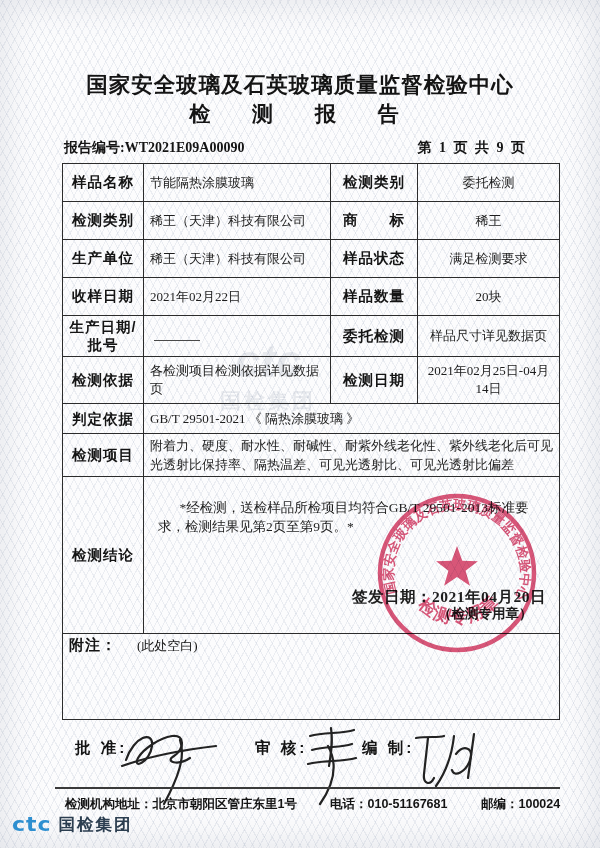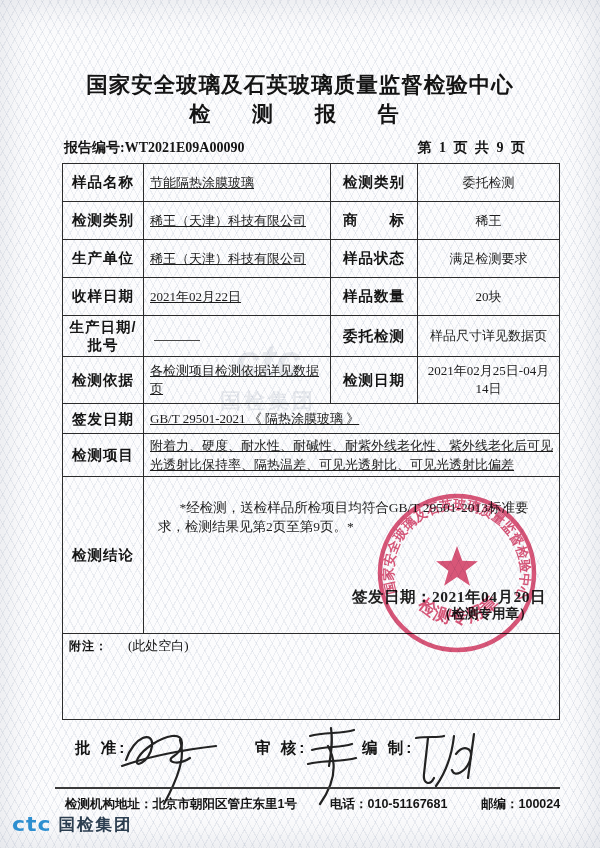--- a/index.html
+++ b/index.html
@@ -20,29 +20,29 @@
   .repline{position:absolute;top:139px;left:64px;right:55px;height:20px;}
   .rep-no{position:absolute;left:0;top:0;font-size:14px;font-weight:bold;
     font-family:"Liberation Serif","DejaVu Serif",serif;}
   .page-info{position:absolute;right:18px;top:0;font-size:14px;font-weight:bold;letter-spacing:2px;
     font-family:"Liberation Serif","DejaVu Serif",serif;}
   table.main{position:absolute;top:163px;left:62px;width:497px;border-collapse:collapse;
     table-layout:fixed;z-index:2;}
   table.main td{border:1.5px solid #2c2c2c;padding:2px 6px;overflow:hidden;}
   td.lab{font-weight:bold;font-size:14.5px;text-align:center;letter-spacing:1px;line-height:1.25;}
   td.val{font-family:"Liberation Serif","DejaVu Serif",serif;font-size:13px;color:#1d1d1d;}
-  .tl{text-align:left;text-decoration:underline;} .tc{text-align:center;}
+  .tl{text-align:left;} .tc{text-align:center;}
   .blank-line{display:inline-block;width:46px;height:13px;border-bottom:1.5px solid #4a4a4a;margin-left:4px;}
   td.concl-cell{position:relative;vertical-align:top;}
   .concl-text{margin:20px 12px 0 8px;text-indent:1.6em;line-height:1.4;text-align:left;font-size:13.5px;}
   .issue-date{position:absolute;left:208px;top:110px;font-size:15.5px;font-weight:bold;
     letter-spacing:.5px;white-space:nowrap;}
   .seal-note{position:absolute;left:294px;top:128px;font-size:13.5px;font-weight:bold;white-space:nowrap;}
   td.remark-cell{vertical-align:top;text-align:left;padding:6px 8px;}
-  .remark-label{font-weight:bold;font-size:12px;letter-spacing:1px;}
+  .remark-label{font-weight:bold;font-size:15px;letter-spacing:1px;}
   .remark-value{font-family:"Liberation Serif","DejaVu Serif",serif;font-size:13px;margin-left:20px;}
   .stamp{position:absolute;left:372px;top:488px;z-index:5;opacity:.92;mix-blend-mode:multiply;}
   .sig-row{position:absolute;top:726px;left:62px;width:500px;height:70px;z-index:3;}
   .sig-label{position:absolute;top:12px;font-size:15.5px;font-weight:bold;letter-spacing:3px;white-space:nowrap;}
   .sig-svg{position:absolute;overflow:visible;}
   .footer{position:absolute;top:787px;left:55px;width:505px;border-top:2px solid #3a3a3a;z-index:4;}
   .footer span{position:absolute;top:7px;font-size:12.5px;font-weight:bold;white-space:nowrap;}
   .logo{position:absolute;left:12px;top:812px;display:flex;align-items:center;z-index:4;}
   .logo-ctc{font-size:22px;font-weight:900;color:#2e8fd0;letter-spacing:1px;
     transform:scaleY(.92);font-family:"DejaVu Sans","Liberation Sans",sans-serif;}
@@ -108,21 +108,21 @@
       <td class="lab">委托检测</td>
       <td class="val tc">样品尺寸详见数据页</td>
     </tr>
     <tr style="height:47px">
       <td class="lab">检测依据</td>
       <td class="val tl">各检测项目检测依据详见数据页</td>
       <td class="lab">检测日期</td>
       <td class="val tc">2021年02月25日-04月14日</td>
     </tr>
     <tr style="height:30px">
-      <td class="lab">签发日期</td>
+      <td class="lab">判定依据</td>
       <td class="val tl" colspan="3">GB/T 29501-2021 《 隔热涂膜玻璃 》</td>
     </tr>
     <tr style="height:40px">
       <td class="lab">检测项目</td>
       <td class="val tl" colspan="3" style="line-height:19px;">附着力、硬度、耐水性、耐碱性、耐紫外线老化性、紫外线老化后可见光透射比保持率、隔热温差、可见光透射比、可见光透射比偏差</td>
     </tr>
     <tr style="height:157px">
       <td class="lab">检测结论</td>
       <td class="val concl-cell" colspan="3">
         <div class="concl-text">*经检测，送检样品所检项目均符合GB/T 29501-2013标准要求，检测结果见第2页至第9页。*</div>

